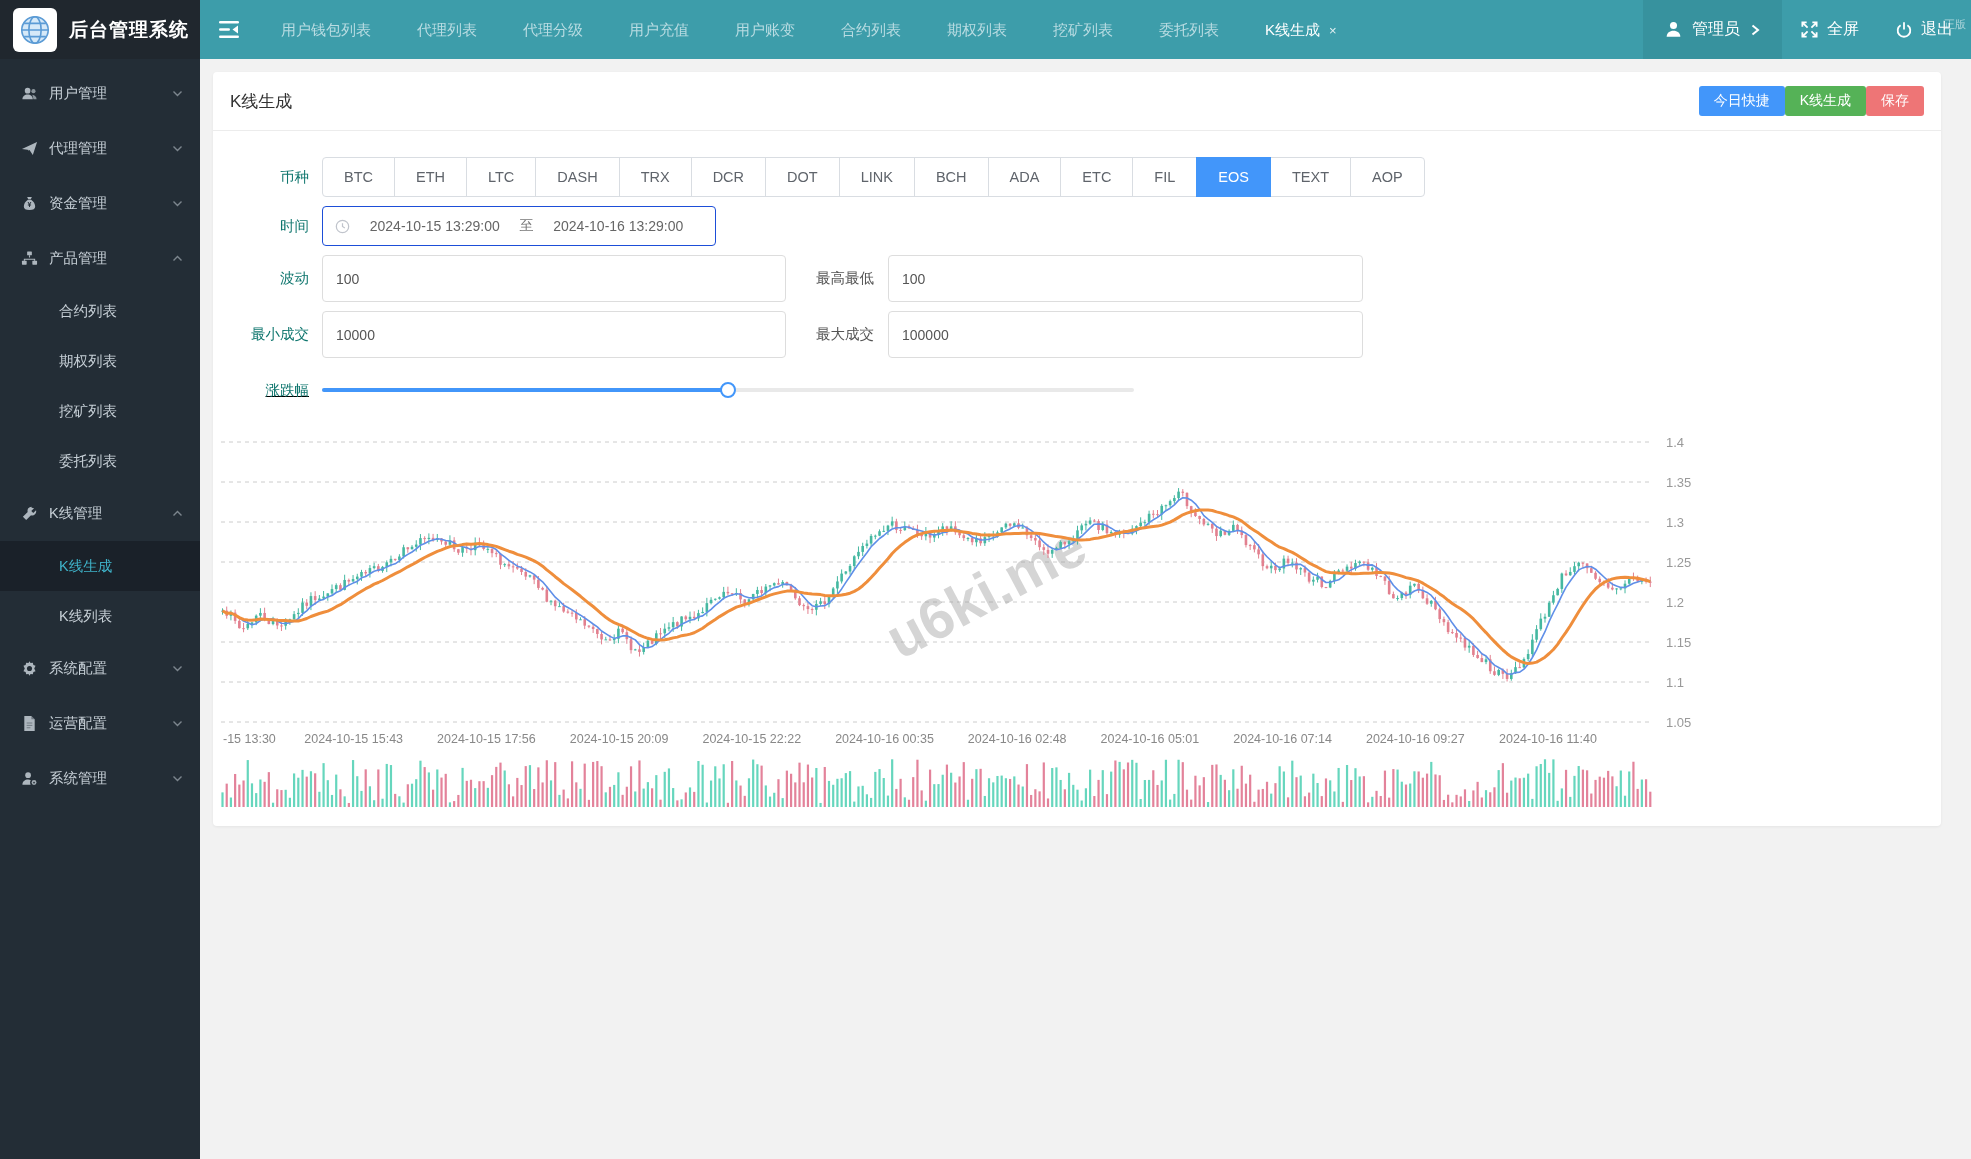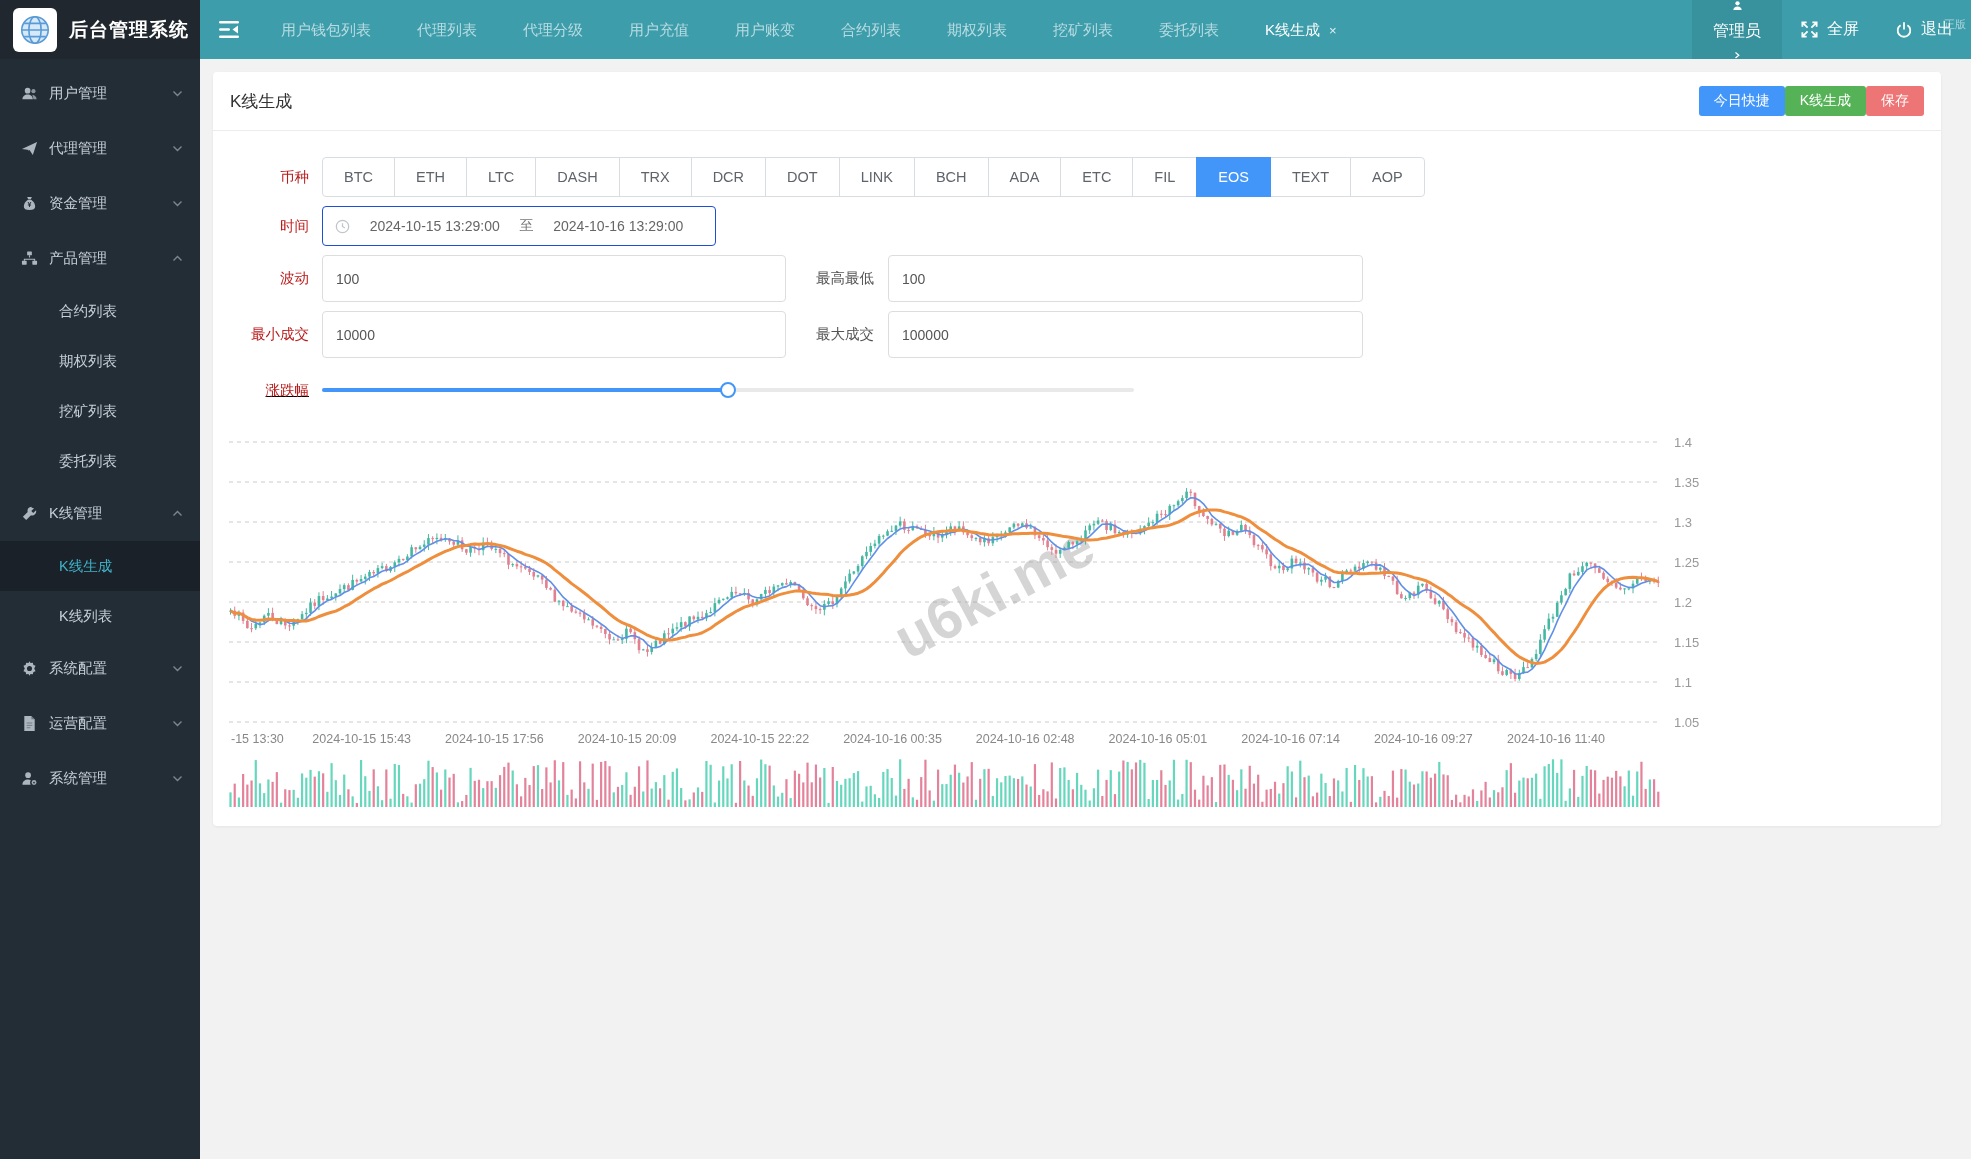--- a/index.html
+++ b/index.html
@@ -11,21 +11,21 @@
   .logo-area { width:200px; background:#20272e; display:flex; align-items:center; padding-left:13px; flex-shrink:0; }
   .logo-badge { width:44px; height:44px; background:#fff; border-radius:6px; display:flex; align-items:center; justify-content:center; }
   .app-title { color:#fff; font-size:19px; font-weight:bold; margin-left:12px; letter-spacing:1px; white-space:nowrap; }
   .header-main { flex:1; background:#3d9daa; display:flex; align-items:stretch; position:relative; }
   .burger { width:58px; display:flex; align-items:center; justify-content:center; cursor:pointer; }
   .nav-tabs { display:flex; }
   .nav-tab { padding:0 23px; line-height:59px; color:#b9dce2; font-size:15px; cursor:pointer; white-space:nowrap; }
   .nav-tab.active { color:#fff; }
   .tab-close { margin-left:9px; font-size:13px; opacity:.85; }
   .header-right { margin-left:auto; display:flex; align-items:stretch; }
-  .admin-box { background:#37929e; display:flex; align-items:center; padding:0 21px; color:#fff; font-size:16px; gap:9px; cursor:pointer;flex-direction:column; }
+  .admin-box { background:#37929e; display:flex; align-items:center; padding:0 21px; color:#fff; font-size:16px; gap:9px; cursor:pointer; }
   .hbtn { display:flex; align-items:center; gap:8px; color:#fff; font-size:16px; padding:0 18px; cursor:pointer; }
   .corner-note { position:absolute; top:17px; right:5px; font-size:11px; color:rgba(255,255,255,.55); }
 
   
   .sidebar { position:absolute; top:59px; left:0; width:200px; bottom:0; background:#232d36; padding-top:7px; }
   .side-item { height:55px; display:flex; align-items:center; padding:0 17px 0 21px; color:#c6cfd6; font-size:14.5px; cursor:pointer; }
   .side-icon { display:flex; margin-right:11px; opacity:.85; }
   .side-chevron { margin-left:auto; opacity:.55; display:flex; }
   .sub-item { height:50px; line-height:50px; padding-left:59px; color:#c6cfd6; font-size:14.5px; cursor:pointer; }
   .sub-item.active { background:#1a2129; color:#3fb3c9; }
@@ -33,42 +33,42 @@
   
   .main { position:absolute; left:200px; top:59px; right:0; bottom:0; background:#f2f2f2; }
   .panel { position:absolute; left:13px; top:13px; width:1728px; height:754px; background:#fff; border-radius:4px; box-shadow:0 1px 3px rgba(0,0,0,.06); }
   .panel-header { height:59px; border-bottom:1px solid #ececec; display:flex; align-items:center; padding:0 17px; }
   .panel-title { font-size:17px; color:#333; }
   .panel-actions { margin-left:auto; display:flex; }
   .act-btn { height:30px; padding:0 15px; border:none; border-radius:3px; color:#fff; font-size:14px; cursor:pointer; font-family:inherit; }
 
   .panel-body { padding:26px 0 0 18px; }
   .form-row { display:flex; align-items:center; margin-bottom:9px; }
-  .form-label { width:78px; text-align:right; margin-right:13px; color:#b91c1c; font-size:14.5px; flex-shrink:0; }
+  .form-label { width:78px; text-align:right; margin-right:13px; color:#0f766e; font-size:14.5px; flex-shrink:0; }
   .label2 { width:88px; text-align:right; margin-right:14px; color:#555; font-size:14.5px; flex-shrink:0; }
 
   .cur-group { display:flex; }
   .cur-btn { height:40px; line-height:38px; padding:0 21px; background:#fff; border:1px solid #d9dde2; margin-left:-1px; font-size:14.5px; color:#5f646b; cursor:pointer; white-space:nowrap; }
   .cur-btn:first-child { border-radius:4px 0 0 4px; margin-left:0; }
   .cur-btn:last-child { border-radius:0 4px 4px 0; }
   .cur-btn.selected { background:#4296fa; border-color:#4296fa; color:#fff; position:relative; z-index:1; }
 
   .date-input { width:394px; height:40px; border:1px solid #1d4ed8; border-radius:4px; display:flex; align-items:center; font-size:14px; color:#666; padding:0 12px; background:#fff; cursor:text; }
   .date-start,.date-end { flex:1; text-align:center; }
   .date-sep { color:#777; }
 
   .inp { height:47px; border:1px solid #ddd; border-radius:4px; padding:0 13px; font-size:14px; color:#555; font-family:inherit; outline:none; background:#fff; }
   .w1 { width:464px; } .w2 { width:475px; }
 
   .slider-row { margin-top:12px; height:40px;text-decoration:underline; }
   .slider { position:relative; width:812px; height:4px; background:#e9e9e9; border-radius:2px; cursor:pointer; }
   .slider-fill { position:absolute; left:0; top:0; height:4px; background:#4296fa; border-radius:2px; }
   .slider-handle { position:absolute; top:50%; width:16px; height:16px; background:#fff; border:2px solid #4296fa; border-radius:50%; transform:translate(-50%,-50%); cursor:grab; }
 
-  .chart-wrap { position:absolute; left:16px; top:355px; width:1490px; height:390px; }
+  .chart-wrap { position:absolute; left:8px; top:355px; width:1490px; height:390px; }
 </style>
 </head>
 <body>
 
 <div class="app">
 
   <div class="header">
     <div class="logo-area">
       <div class="logo-badge">
         <svg width="34" height="34" viewBox="0 0 36 36">

